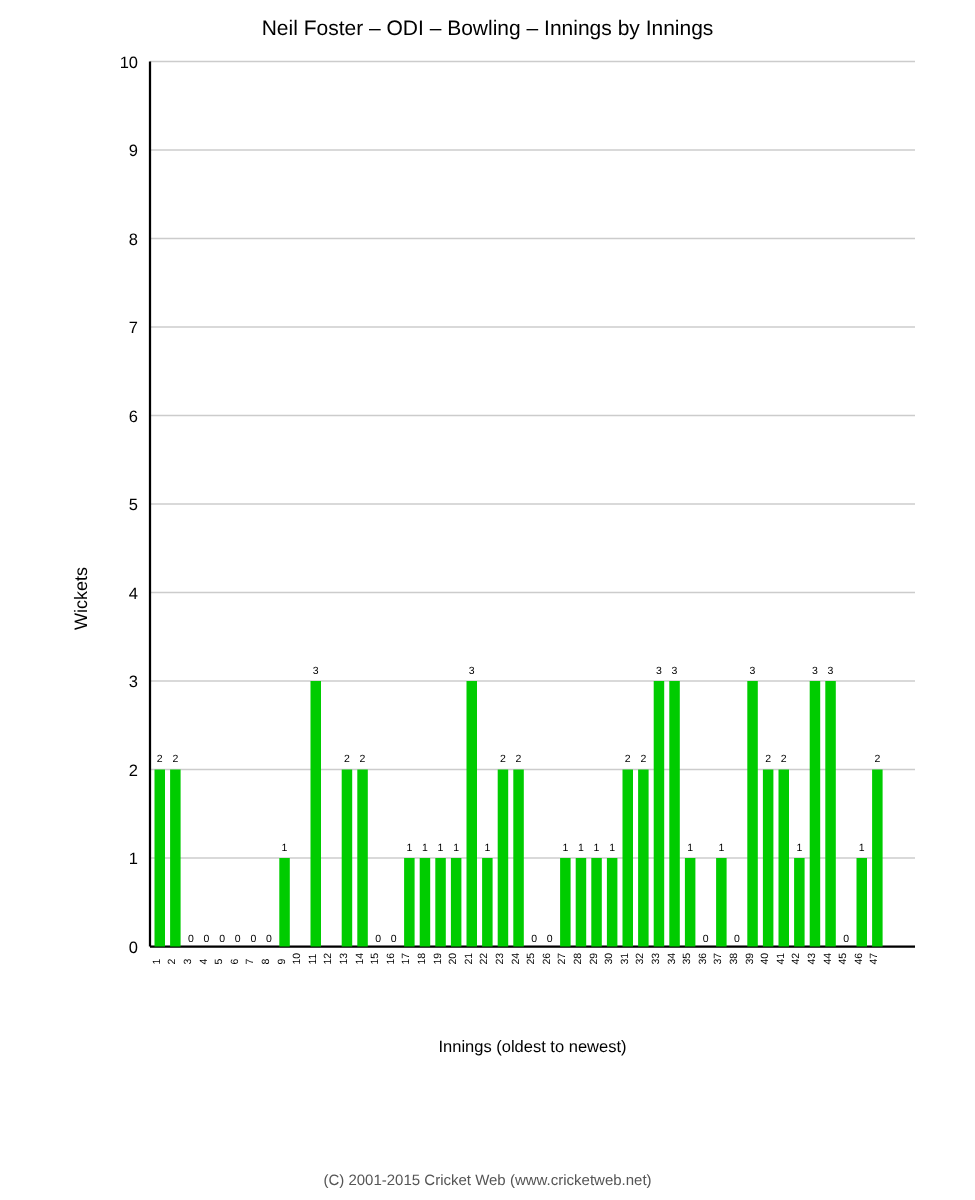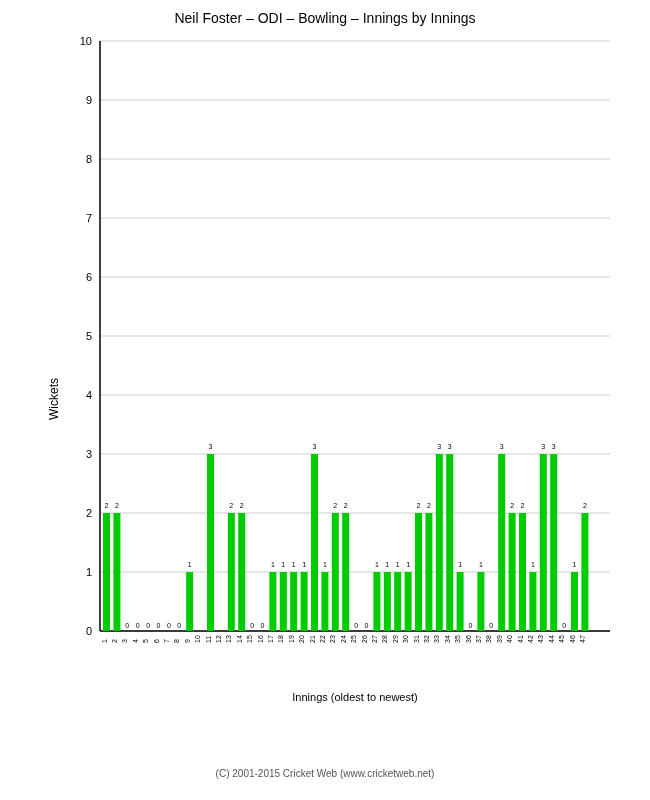--- a/index.html
+++ b/index.html
@@ -30,21 +30,21 @@
       left: 8px;
       top: 50%;
       transform: translateY(-50%) rotate(-90deg);
       font-size: 12px;
       color: #000;
       white-space: nowrap;
     }
     .copyright {
       font-size: 10px;
       color: #555;
-      margin-top: 2px;
+      margin-top: 16px;
     }
   </style>
 </head>
 <body>
 
 <div class="chart-container">
   <div class="chart-title">Neil Foster – ODI – Bowling – Innings by Innings</div>
   <div style="position:relative; width:610px; height:735px; margin-left:10px;">
 
     <div class="y-axis-title">Wickets</div>

